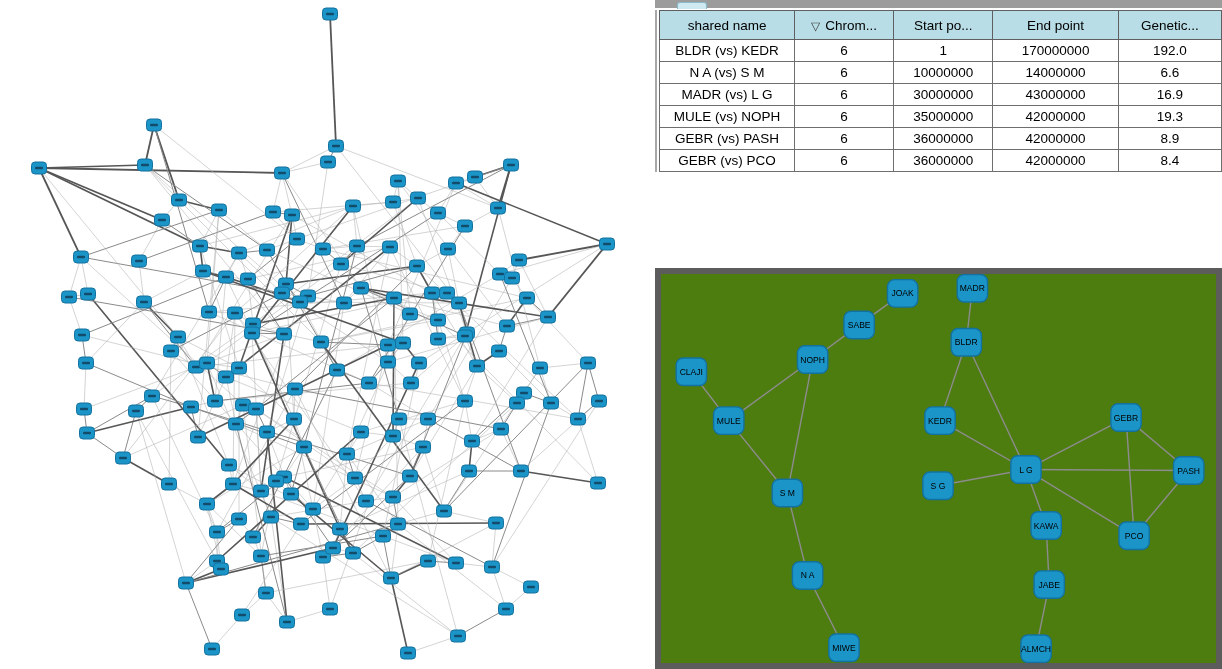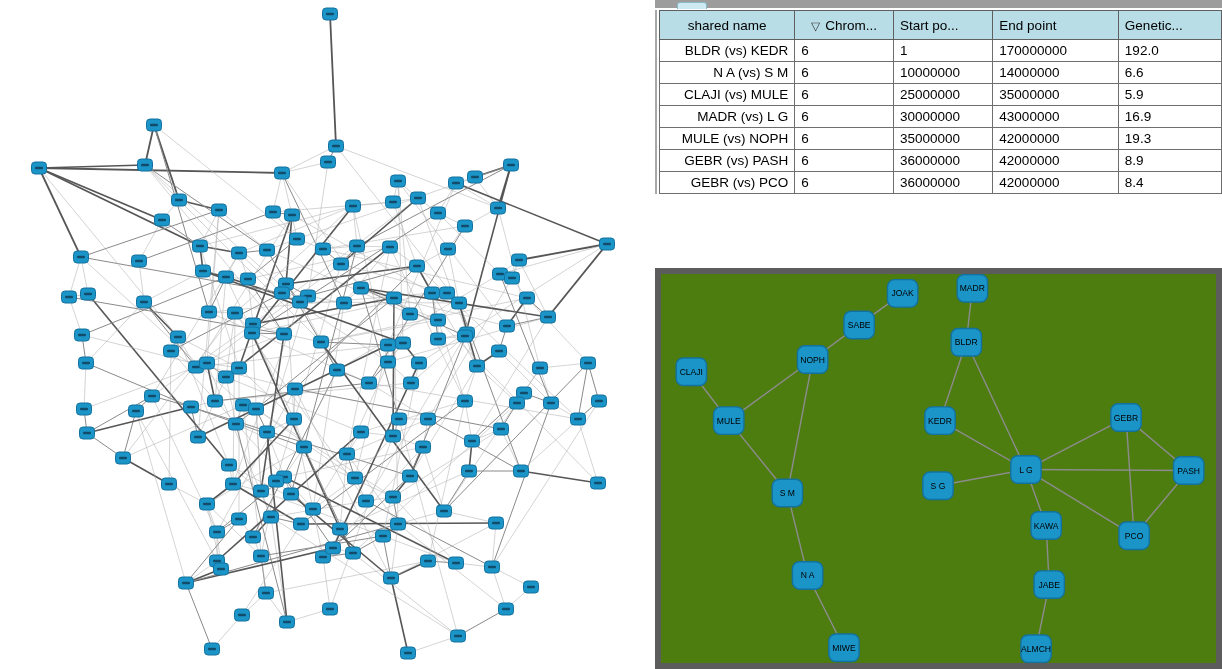--- a/index.html
+++ b/index.html
@@ -11,21 +11,21 @@
   .right-top{position:absolute;left:655px;top:0;width:567px;height:266px;background:#ffffff;}
   .toolbar-strip{position:relative;width:100%;height:9px;background:#9c9c9c;border-bottom:1px solid #ffffff;box-sizing:border-box;}
   .tab-frag{position:absolute;left:22px;top:2px;width:30px;height:7px;background:#cfe9f2;
             border:1px solid #8ab9c9;border-bottom:none;border-radius:3px 3px 0 0;box-sizing:border-box;}
   .table-wrap{margin-top:1px;border-left:2px solid #a8a8a8;padding-left:2px;}
   table.attr-table{border-collapse:collapse;table-layout:fixed;font-size:13.5px;color:#000;}
   table.attr-table th{background:#b9dde6;border:1px solid #5f5f5f;height:28px;font-weight:400;
                       padding:0 6px;overflow:hidden;white-space:nowrap;}
   table.attr-table td{border:1px solid #6e6e6e;height:21px;padding:0 6px;background:#fff;
                       overflow:hidden;white-space:nowrap;}
-  .al-left{text-align:right}.al-right{text-align:left}.al-center{text-align:center}
+  .al-left{text-align:center}.al-right{text-align:center}.al-center{text-align:center}
   .filter-glyph{display:inline-block;margin-right:5px;color:#3a3a3a;font-size:12px;transform:scaleY(.95);}
   .right-bottom{position:absolute;left:655px;top:268px;width:567px;height:401px;background:#4d7c0f;
                 border:6px solid #5c5c5c;box-sizing:border-box;}
   .right-bottom svg{display:block;width:555px;height:389px;}
 </style>
 </head>
 <body>
 
 <div id="app">
 
@@ -1156,27 +1156,20 @@
               <td class="al-right">192.0</td>
             </tr>
             <tr>
               <td class="al-left">N A (vs) S M</td>
               <td class="al-right">6</td>
               <td class="al-right">10000000</td>
               <td class="al-right">14000000</td>
               <td class="al-right">6.6</td>
             </tr>
             <tr>
-              <td class="al-left">CLAJI (vs) MULE</td>
-              <td class="al-right">6</td>
-              <td class="al-right">25000000</td>
-              <td class="al-right">35000000</td>
-              <td class="al-right">5.9</td>
-            </tr>
-            <tr>
               <td class="al-left">MADR (vs) L G</td>
               <td class="al-right">6</td>
               <td class="al-right">30000000</td>
               <td class="al-right">43000000</td>
               <td class="al-right">16.9</td>
             </tr>
             <tr>
               <td class="al-left">MULE (vs) NOPH</td>
               <td class="al-right">6</td>
               <td class="al-right">35000000</td>

